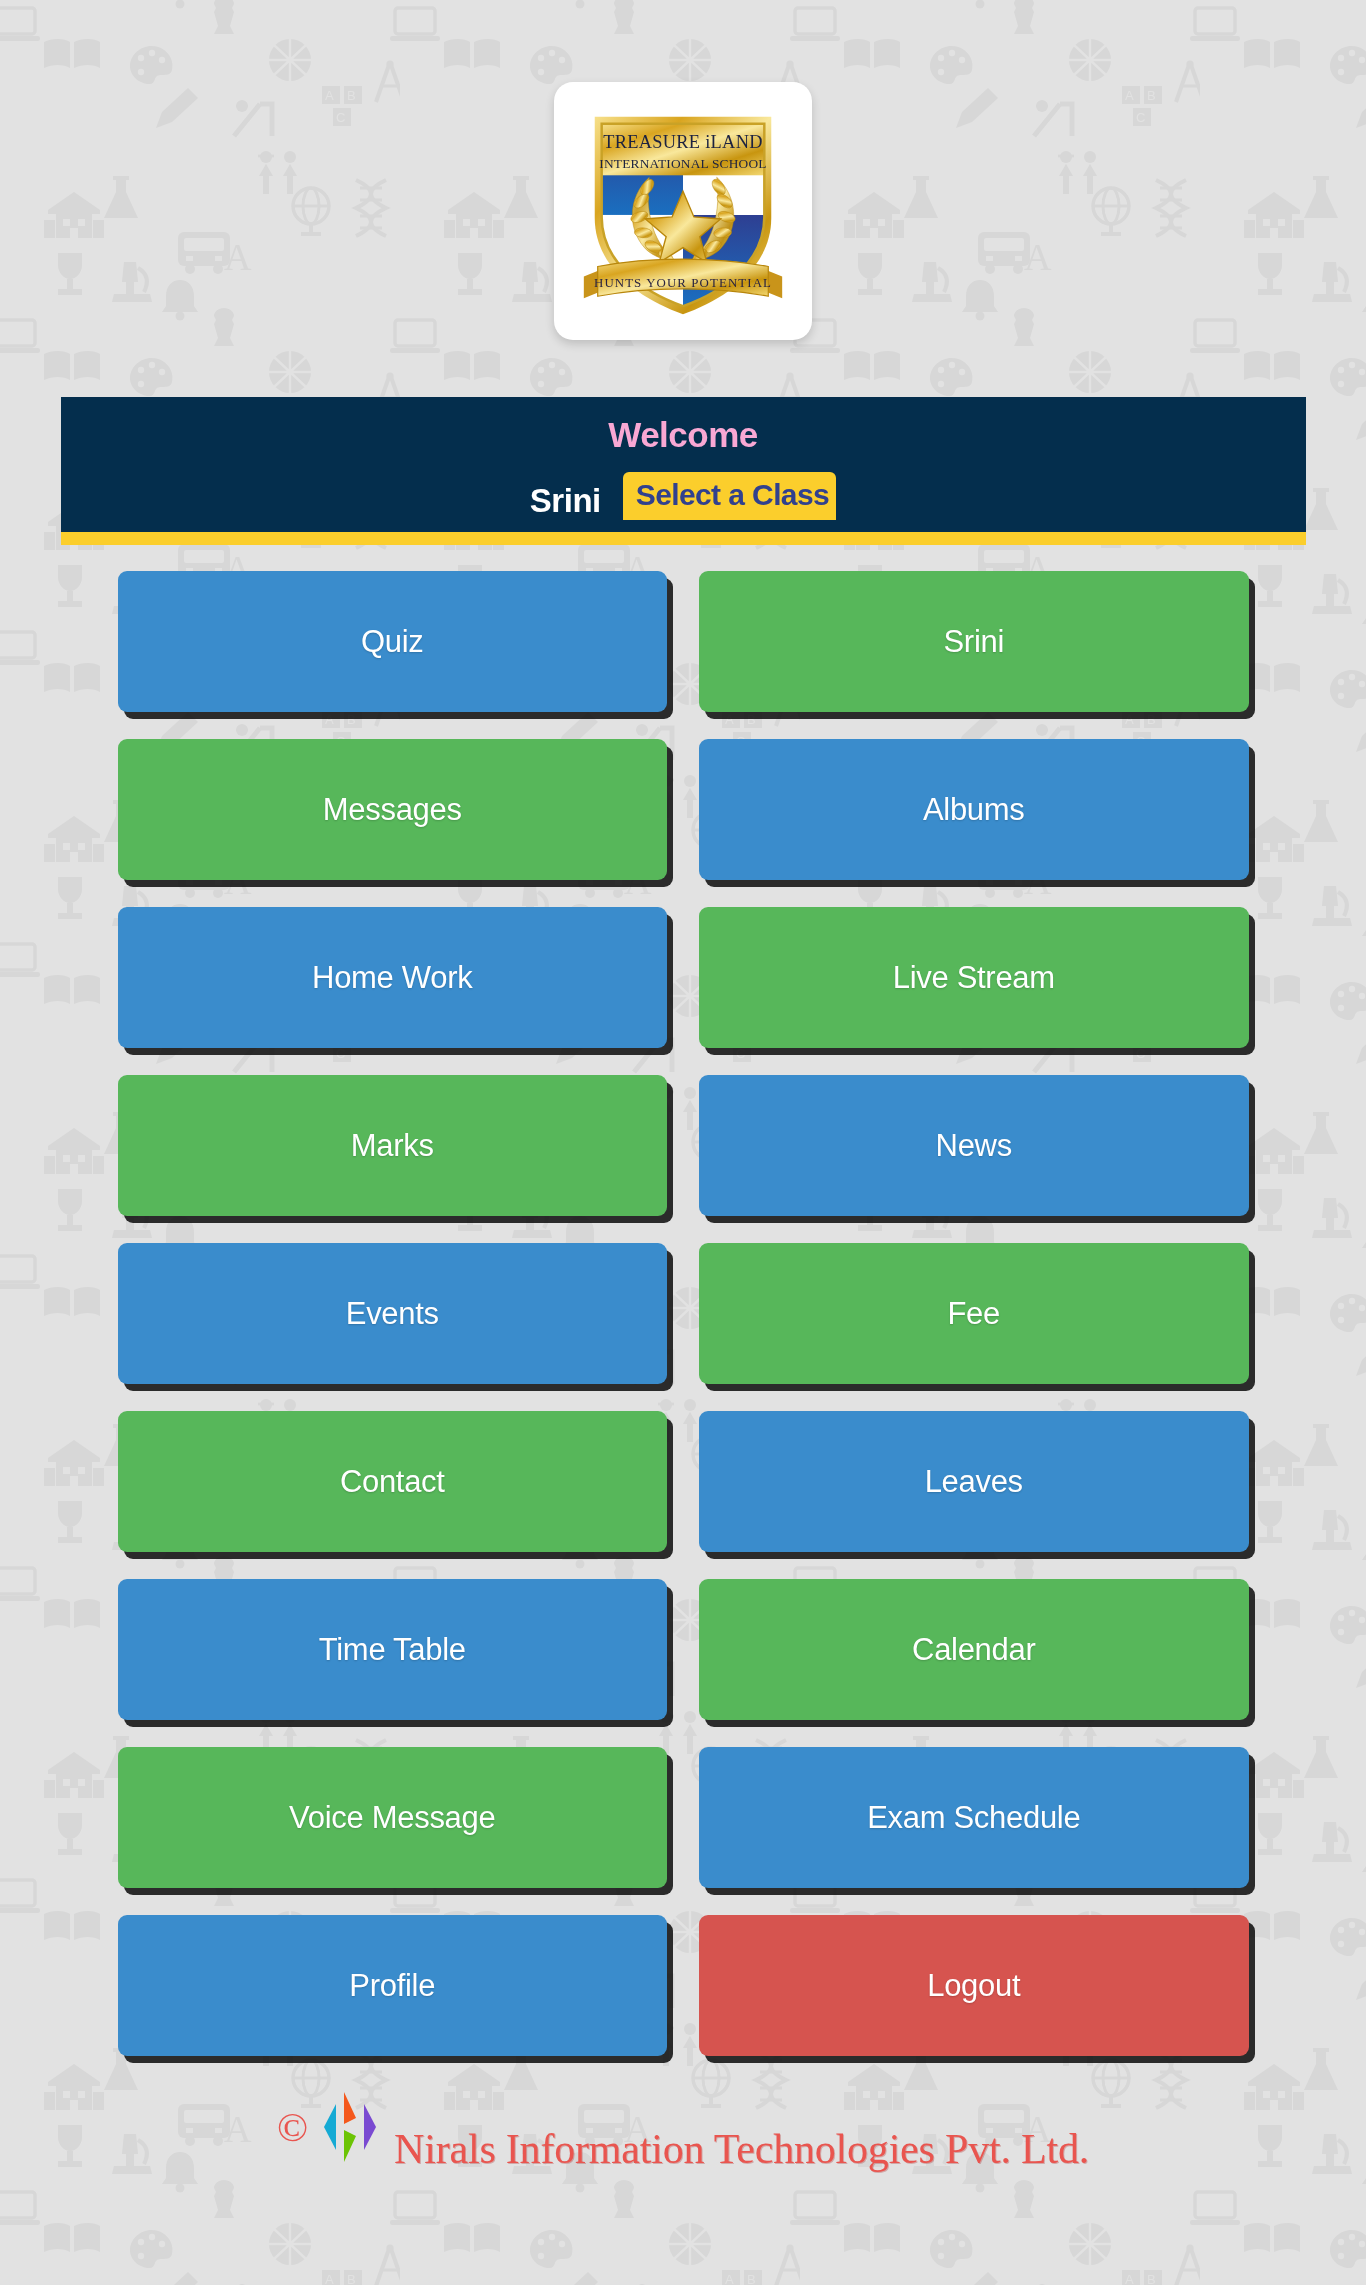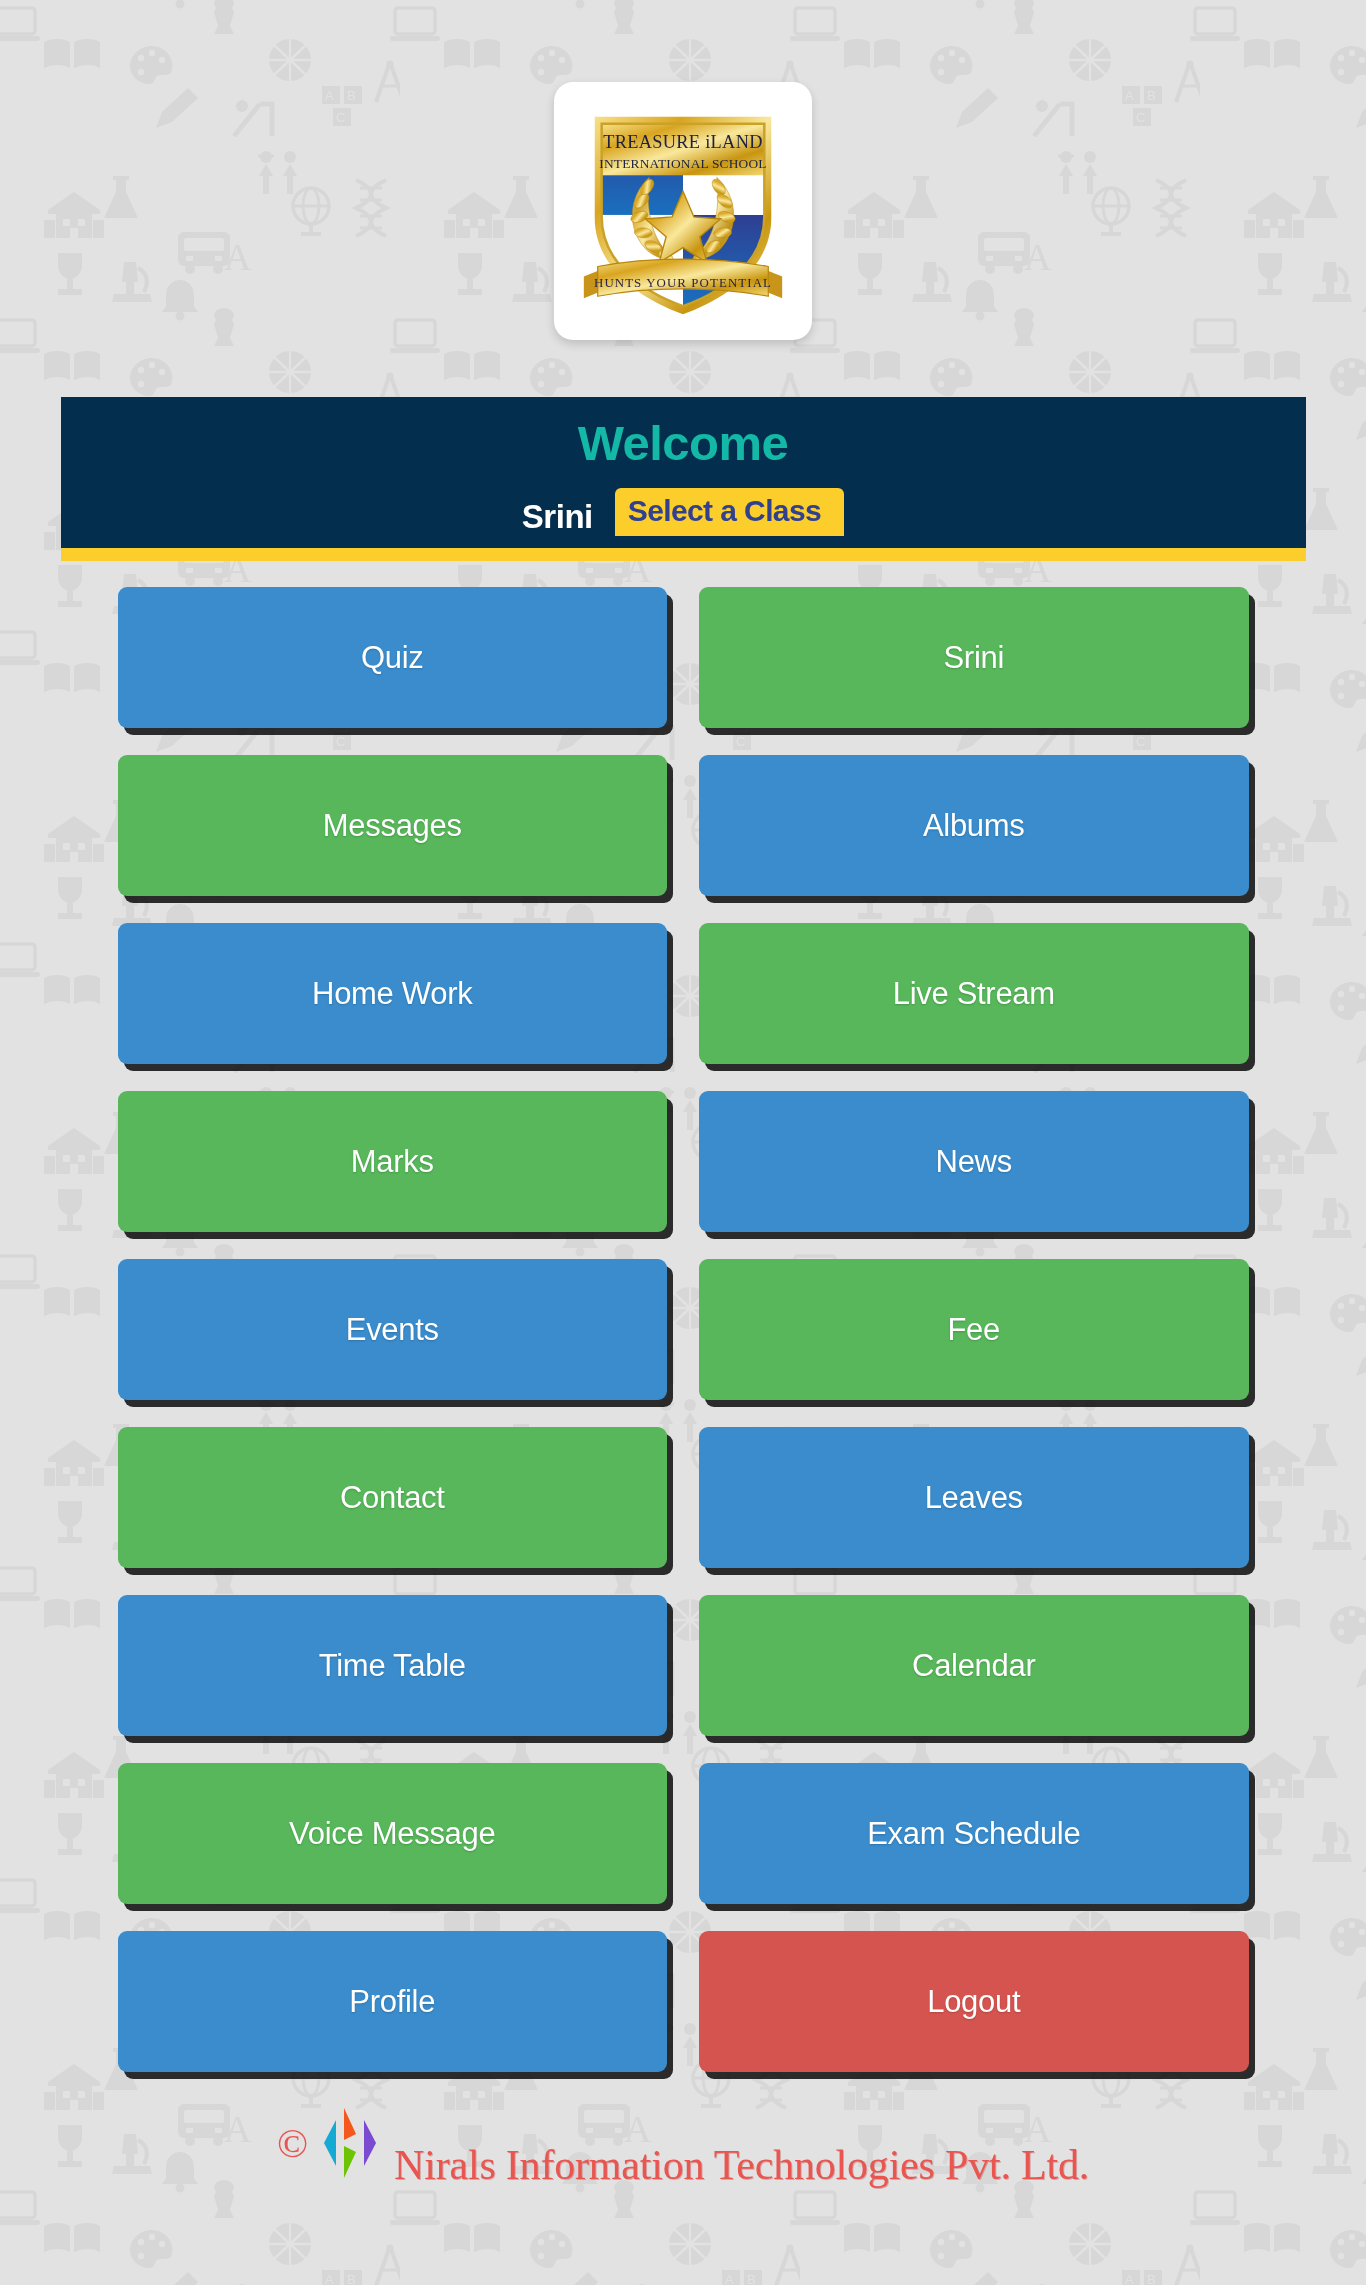--- a/index.html
+++ b/index.html
@@ -56,22 +56,22 @@
   
   .header {
     margin-top: 57px;
     width: 1245px;
     background: #042e4d;
     border-bottom: 13px solid #fbce2c;
     padding: 18px 0 10px 0;
     text-align: center;
   }
   .welcome-title {
-    color: #14b8a6;
-    font-size: 49px;
+    color: #f9a8d4;
+    font-size: 35px;
     font-weight: bold;
     line-height: 1.15;
     letter-spacing: -0.5px;
   }
   .user-row {
     margin-top: 17px;
     display: flex;
     align-items: flex-end;
     justify-content: center;
     gap: 22px;
@@ -82,21 +82,21 @@
     font-size: 33px;
     font-weight: bold;
     letter-spacing: -0.5px;
   }
   .class-select-btn {
     background: #fbce2c;
     color: #31418e;
     font-size: 30px;
     font-weight: bold;
     letter-spacing: -0.6px;
-    padding: 6px 23px 9px 13px;
+    padding: 6px 7px 9px 13px;
     border: none;
     border-radius: 6px 6px 0 0;
     font-family: "Liberation Sans", sans-serif;
     cursor: pointer;
     line-height: 1.1;
   }
 
   
   .grid {
     margin-top: 26px;

